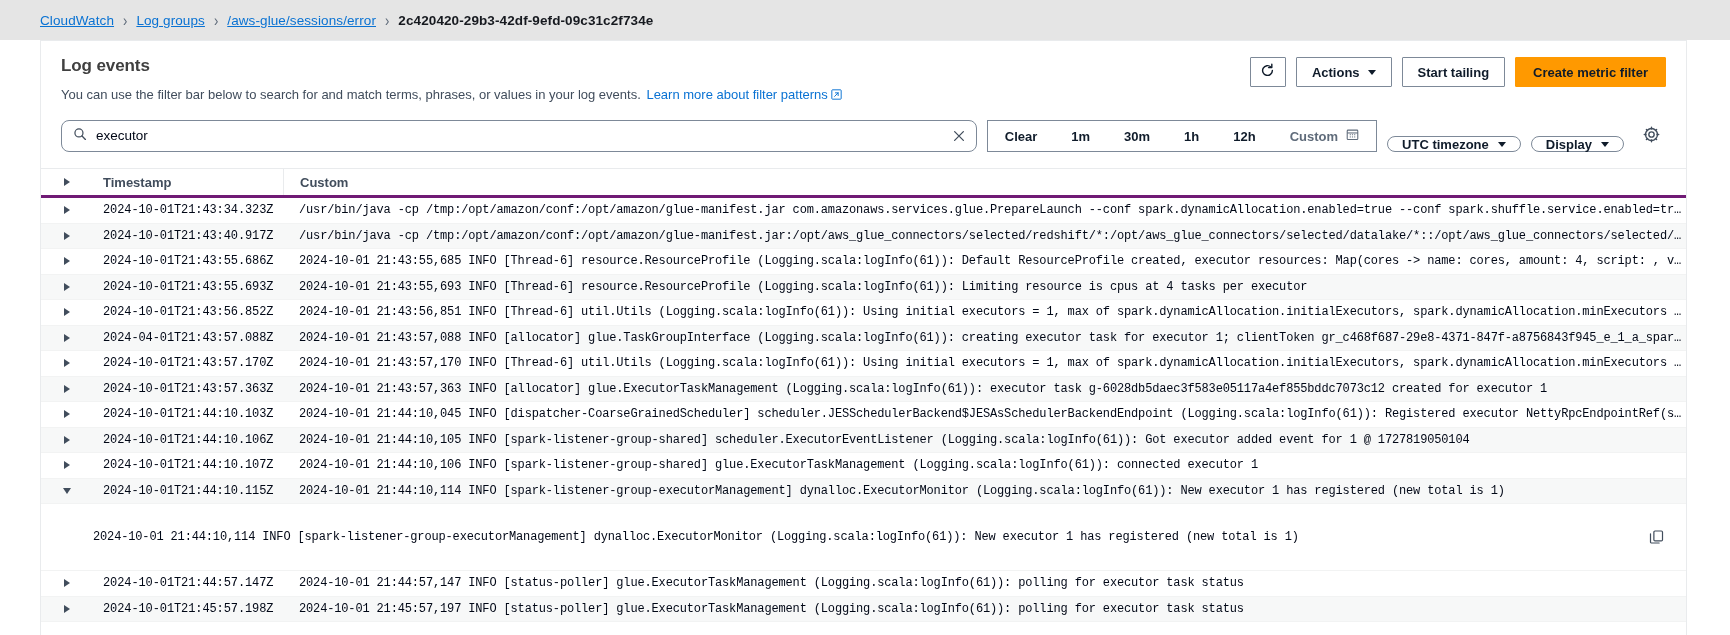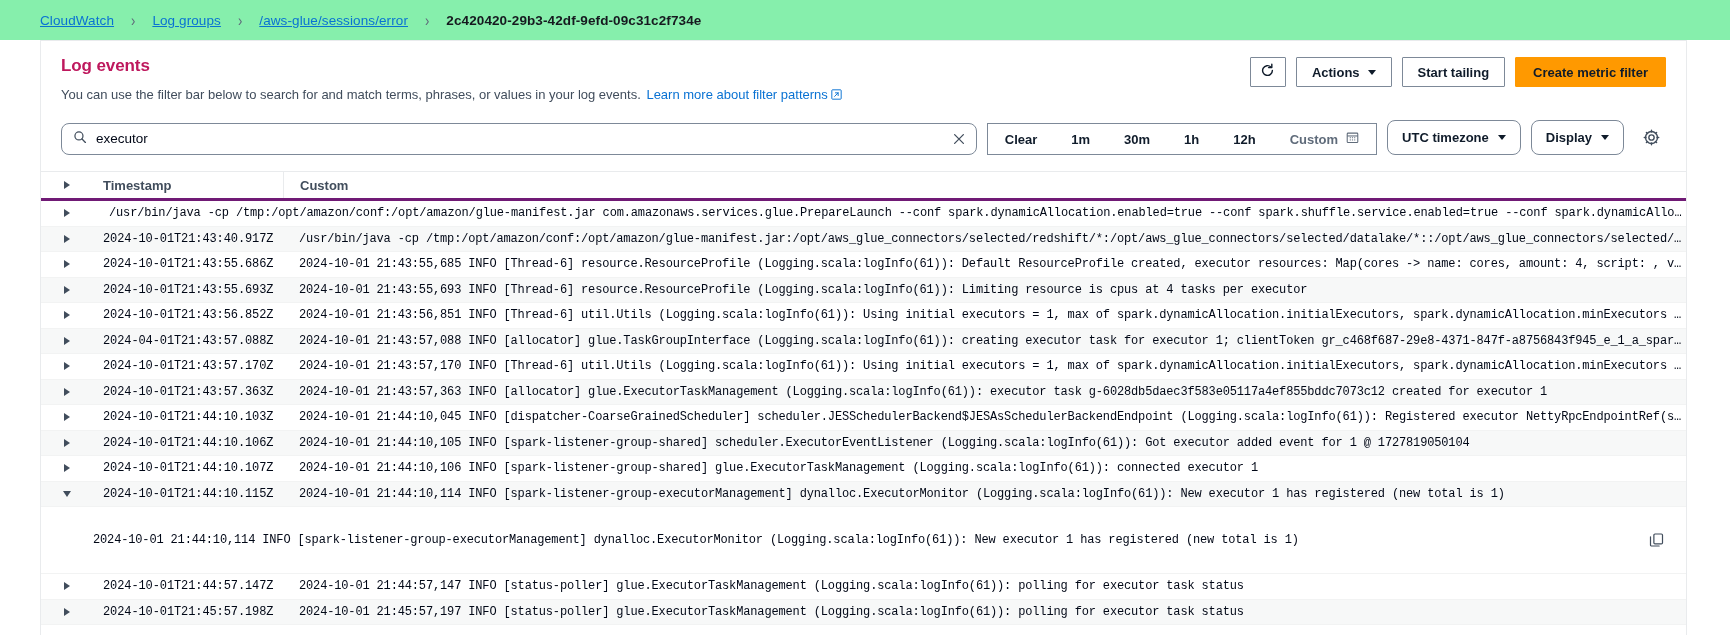--- a/index.html
+++ b/index.html
@@ -19,22 +19,21 @@
     height: 635px;
     background: #ffffff;
   }
 
   
   .breadcrumb-bar {
     height: 40px;
     padding: 0 0 0 40px;
     display: flex;
     align-items: center;
-    background: #86efac;
-    gap: 8px;
+    background: #e5e5e5;
   }
   .crumb {
     font-size: 13.5px;
     color: #0972d3;
     text-decoration: underline;
     white-space: nowrap;
     letter-spacing: 0.1px;
   }
   .crumb.current {
     color: #16191f;
@@ -64,21 +63,21 @@
 
   .panel-header {
     padding: 14px 20px 0 20px;
     display: flex;
     align-items: flex-start;
     justify-content: space-between;
   }
   .panel-title {
     font-size: 17px;
     font-weight: 700;
-    color: #be185d;
+    color: #404040;
     letter-spacing: -0.1px;
     line-height: 22px;
     margin: 0;
   }
   .panel-desc {
     margin-top: 9px;
     font-size: 13px;
     color: #414d5c;
     line-height: 18px;
   }
@@ -177,21 +176,21 @@
     justify-content: center;
     padding: 0 17px;
     font-size: 13px;
     font-weight: 700;
     color: #0f1b2a;
     cursor: pointer;
     white-space: nowrap;
   }
   .timegroup .tseg.muted { color: #5f6b7a; gap: 8px; }
   .tz-btn, .display-btn {
-    height: 35px;
+    height: 16px;
     border: 1px solid #7d8998;
     border-radius: 8px;
     background: #fff;
     font-size: 13px;
     font-weight: 700;
     color: #0f1b2a;
     padding: 0 14px;
     display: inline-flex;
     align-items: center;
     gap: 9px;
@@ -435,20 +434,21 @@
           <span class="arrow"></span>
         </div>
         <div class="col-ts">Timestamp</div>
         <div class="col-msg">Custom</div>
       </div>
       <div id="tbody">
           <div class="row">
             <div class="col-toggle">
               <span class="arrow"></span>
             </div>
+            <div class="col-ts">2024-10-01T21:43:34.323Z</div>
             <div class="col-msg">
               <span class="msg-text">/usr/bin/java -cp /tmp:/opt/amazon/conf:/opt/amazon/glue-manifest.jar com.amazonaws.services.glue.PrepareLaunch --conf spark.dynamicAllocation.enabled=true --conf spark.shuffle.service.enabled=true --conf spark.dynamicAllocation.minExec…</span>
             </div>
           </div>
           <div class="row alt">
             <div class="col-toggle">
               <span class="arrow"></span>
             </div>
             <div class="col-ts">2024-10-01T21:43:40.917Z</div>
             <div class="col-msg">

